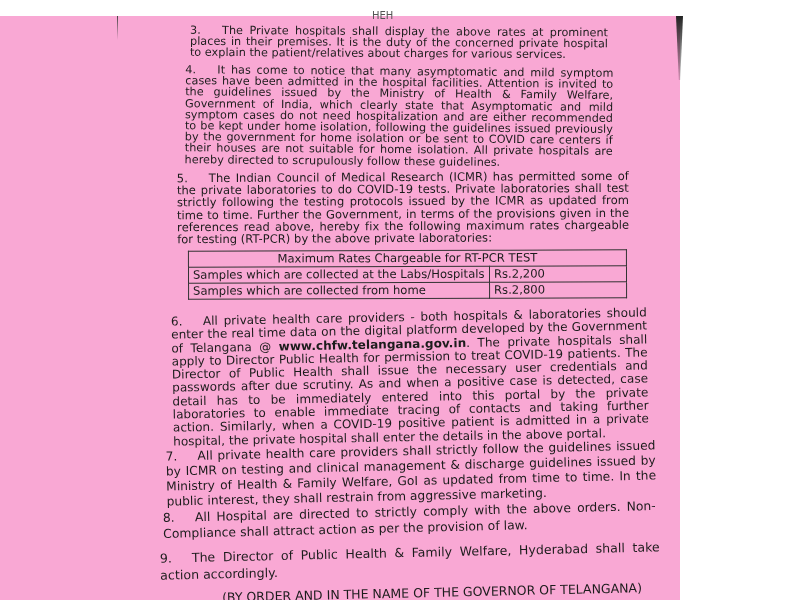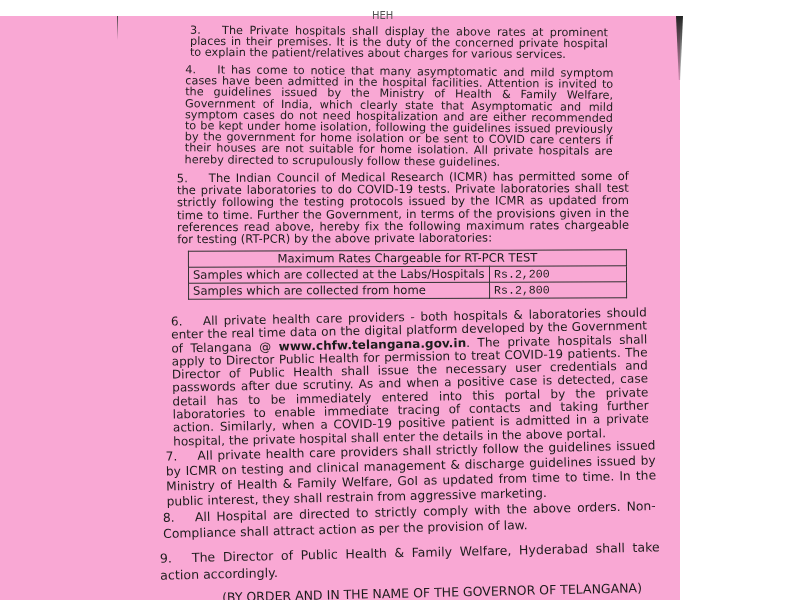--- a/index.html
+++ b/index.html
@@ -49,21 +49,21 @@
     table.rates {
       position: absolute; left: 188px; top: 234px; width: 439px;
       border-collapse: collapse; font-size: 11.6px;
       transform: rotate(-0.2deg);
     }
     table.rates td, table.rates th {
       border: 1px solid #333; padding: 0 4px; height: 15px; line-height: 15px;
       font-weight: normal;
     }
     table.rates th { text-align: center; }
-    table.rates td.val { width: 128px; font-family: Liberation Mono, monospace; }
+    table.rates td.val { width: 128px; }
   </style>
 </head>
 <body>
 
 <div class="page">
   <div class="edge-left"></div>
   <div class="edge-right"></div>
   <div class="frag-top">HEH</div>
 
   <div class="para p3">

